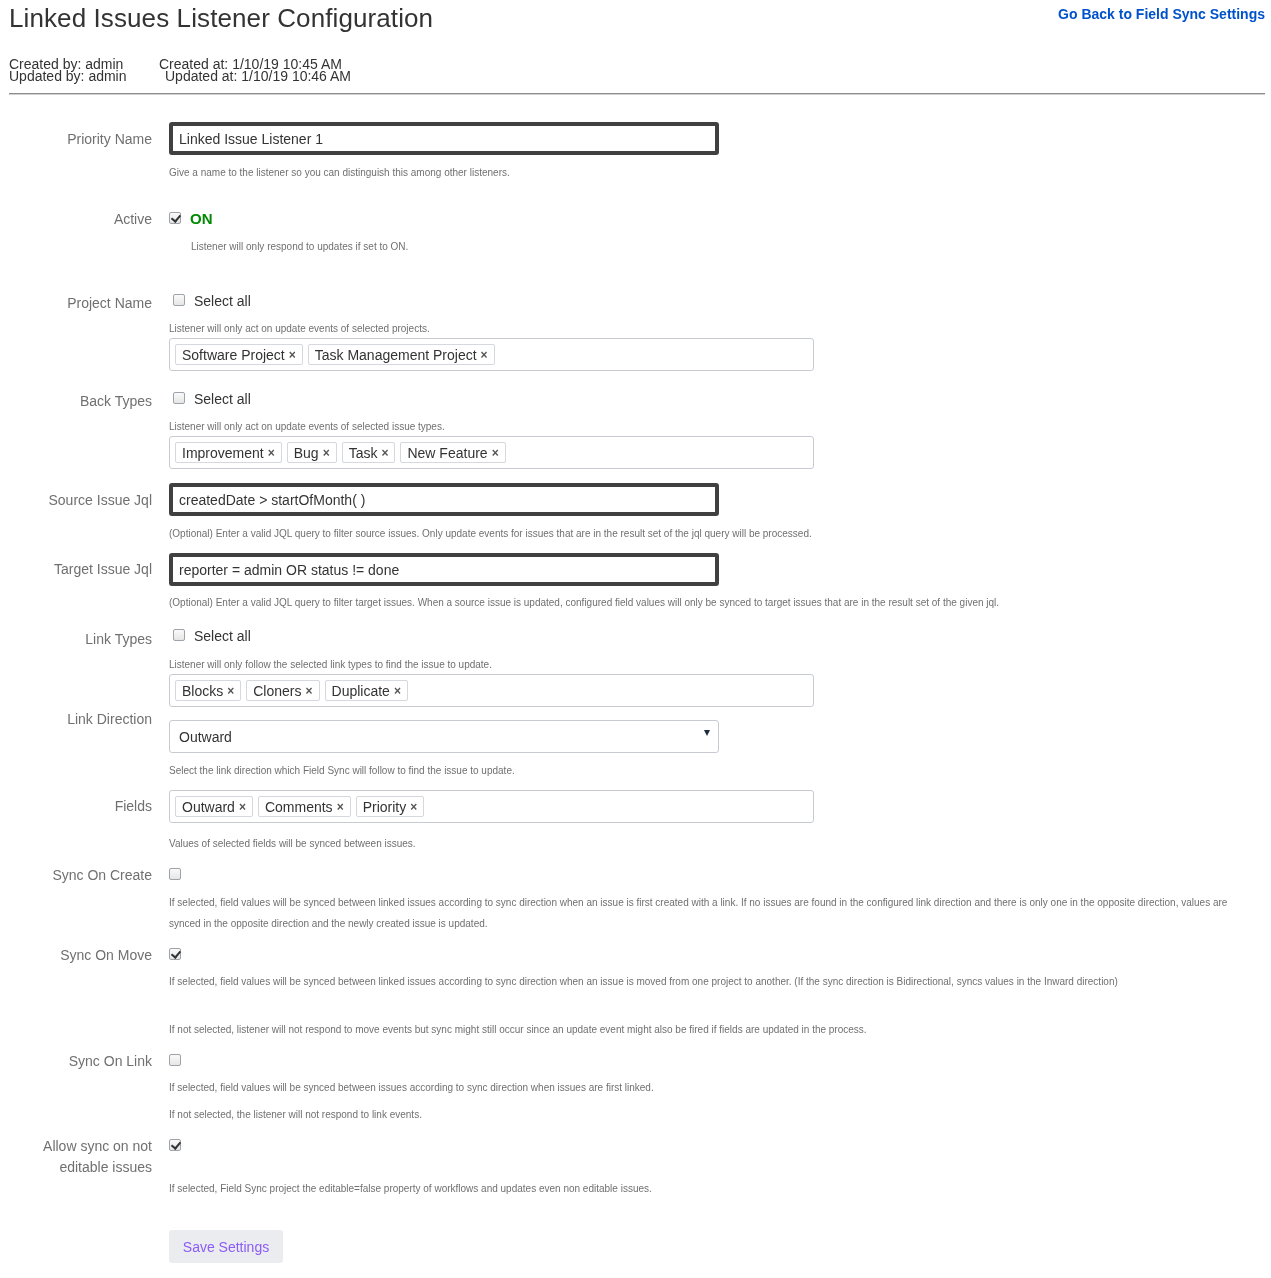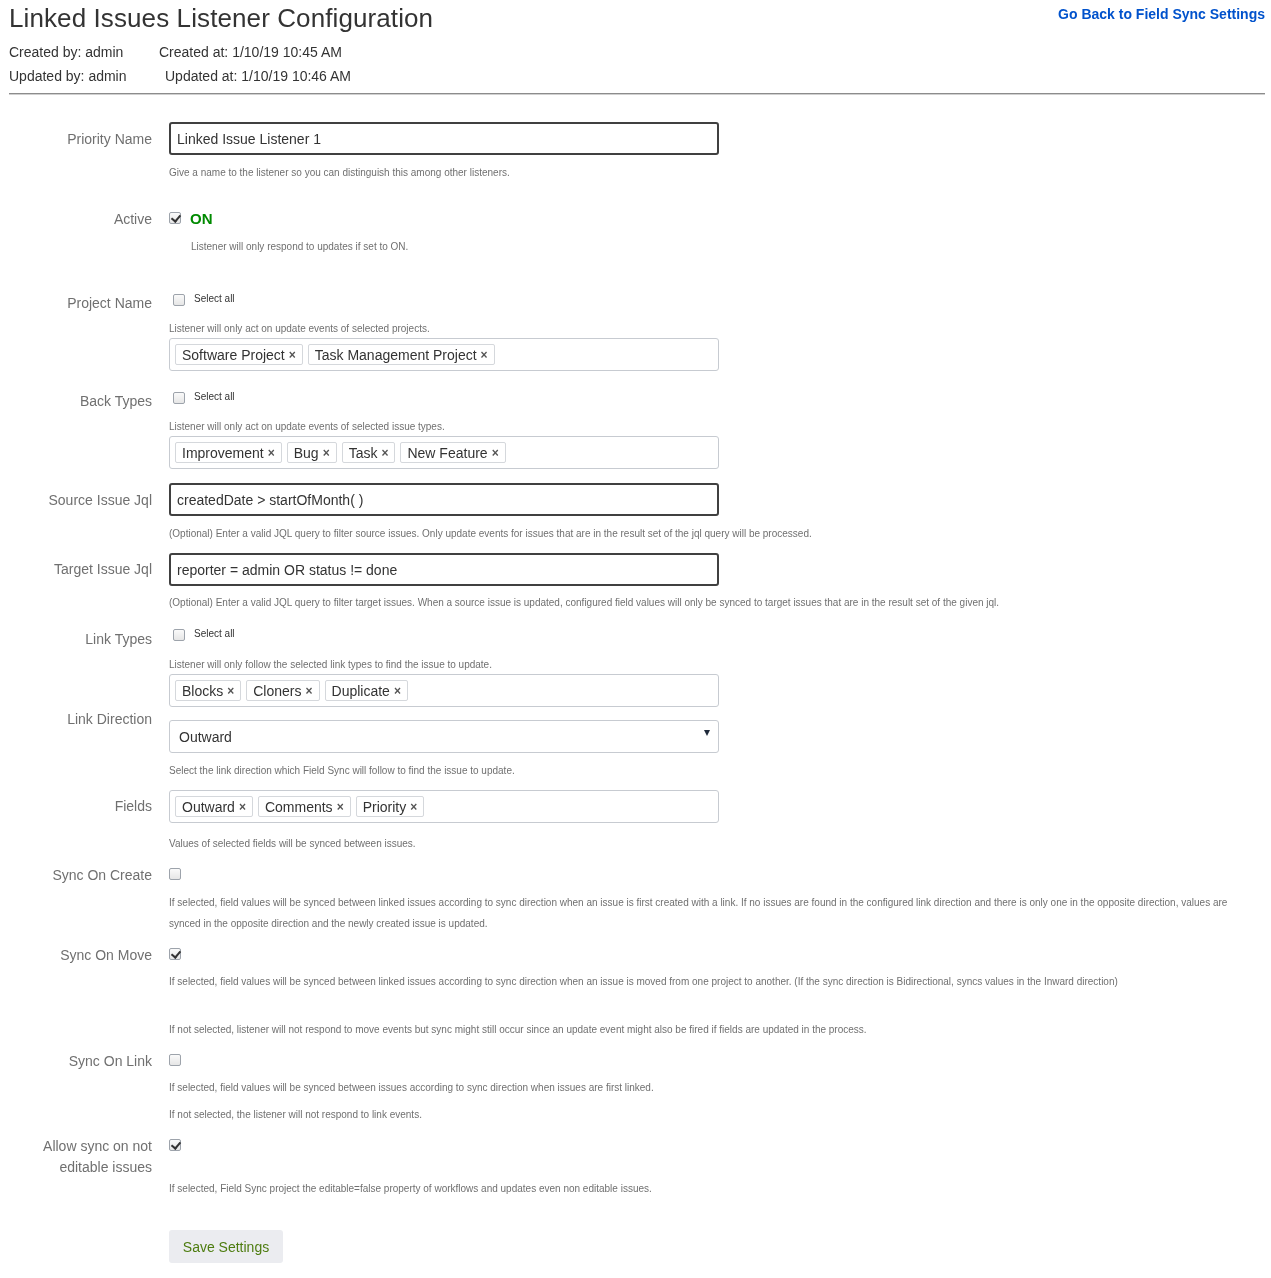--- a/index.html
+++ b/index.html
@@ -13,56 +13,56 @@
     position: absolute; left: 9px; top: 3px;
     font-size: 26px; font-weight: normal; color: #333333; margin: 0;
     letter-spacing: 0.1px;
   }
   .back-link {
     position: absolute; right: 6px; top: 6px;
     font-size: 14px; font-weight: bold; color: #0052cc; text-decoration: none;
   }
   .meta-row { position: absolute; left: 9px; font-size: 14px; color: #333; }
   .meta-row span { display: inline-block; }
-  .meta-row.r1 { top: 44px; }
+  .meta-row.r1 { top: 56px; }
   .meta-row.r2 { top: 68px; }
   .meta-row.r1 .m2 { position: absolute; left: 150px; white-space: nowrap; }
   .meta-row.r2 .m2 { position: absolute; left: 156px; white-space: nowrap; text-align: right; }
   .meta-row .m1 { white-space: nowrap; }
   .rule {
     position: absolute; left: 9px; top: 93px; width: 1256px; height: 2px;
     background: #8c8c8c; border-bottom: 1px solid #d0d0d0;
   }
   .label {
     position: absolute; right: 1119px; text-align: right;
     font-size: 14px; color: #707070; white-space: nowrap; line-height: 21px;
   }
   .text-input {
     position: absolute; left: 169px; width: 550px; height: 33px;
-    border: 2px solid #404040; border-radius: 3px; background: #fff;
+    border: 4px solid #404040; border-radius: 3px; background: #fff;
     font-family: "Liberation Sans", sans-serif; font-size: 14px; color: #333;
     padding: 0 6px; line-height: 31px;
   }
   .help {
     position: absolute; left: 169px; font-size: 10px; color: #707070;
     white-space: nowrap; line-height: 21px;
   }
   .help.wrap { white-space: normal; width: 1090px; }
   .cb {
     position: absolute; width: 12px; height: 12px;
     border: 1px solid #9da3ab; border-radius: 2px; background: linear-gradient(#fafafa,#e6e6e6);
   }
   .cb.checked::after {
     content: ""; position: absolute; left: 3px; top: 0px; width: 4px; height: 7px;
     border: solid #333; border-width: 0 2px 2px 0; transform: rotate(40deg);
   }
-  .cb-label { position: absolute; font-size: 10px; color: #333; white-space: nowrap; }
+  .cb-label { position: absolute; font-size: 14px; color: #333; white-space: nowrap; }
   .on-label { position: absolute; font-size: 15px; font-weight: bold; color: #008a00; }
   .multi {
-    position: absolute; left: 169px; width: 550px; height: 33px;
+    position: absolute; left: 169px; width: 645px; height: 33px;
     border: 1px solid #c7cbd1; border-radius: 3px; background: #fff;
     padding: 15px 5px; display: flex; gap: 5px; align-items: center;
   }
   .chip {
     display: inline-flex; align-items: center; height: 21px;
     border: 1px solid #d5d8dc; border-radius: 2px; background: #fff;
     padding: 0 6px; font-size: 14px; color: #333; white-space: nowrap;
   }
   .chip .x { margin-left: 4px; font-size: 12px; color: #555; font-weight: bold; }
   .select {
@@ -71,21 +71,21 @@
     font-size: 14px; color: #333; padding: 8px 9px 0;
   }
   .select .arrow {
     position: absolute; right: 8px; top: 9px; width: 0; height: 0;
     border-left: 3.5px solid transparent; border-right: 3.5px solid transparent;
     border-top: 6px solid #1f2a3a;
   }
   .save-btn {
     position: absolute; left: 169px; top: 1230px; width: 114px; height: 33px;
     background: #ebecf0; border: none; border-radius: 3px;
-    font-family: "Liberation Sans", sans-serif; font-size: 14px; color: #4d7c0f;
+    font-family: "Liberation Sans", sans-serif; font-size: 14px; color: #8b5cf6;
     cursor: pointer;
   }
 </style>
 </head>
 <body>
 
 <h1 class="title">Linked Issues Listener Configuration</h1>
 <a class="back-link" href="#">Go Back to Field Sync Settings</a>
 <div class="meta-row r1">
   <span class="m1">Created by: admin</span>

